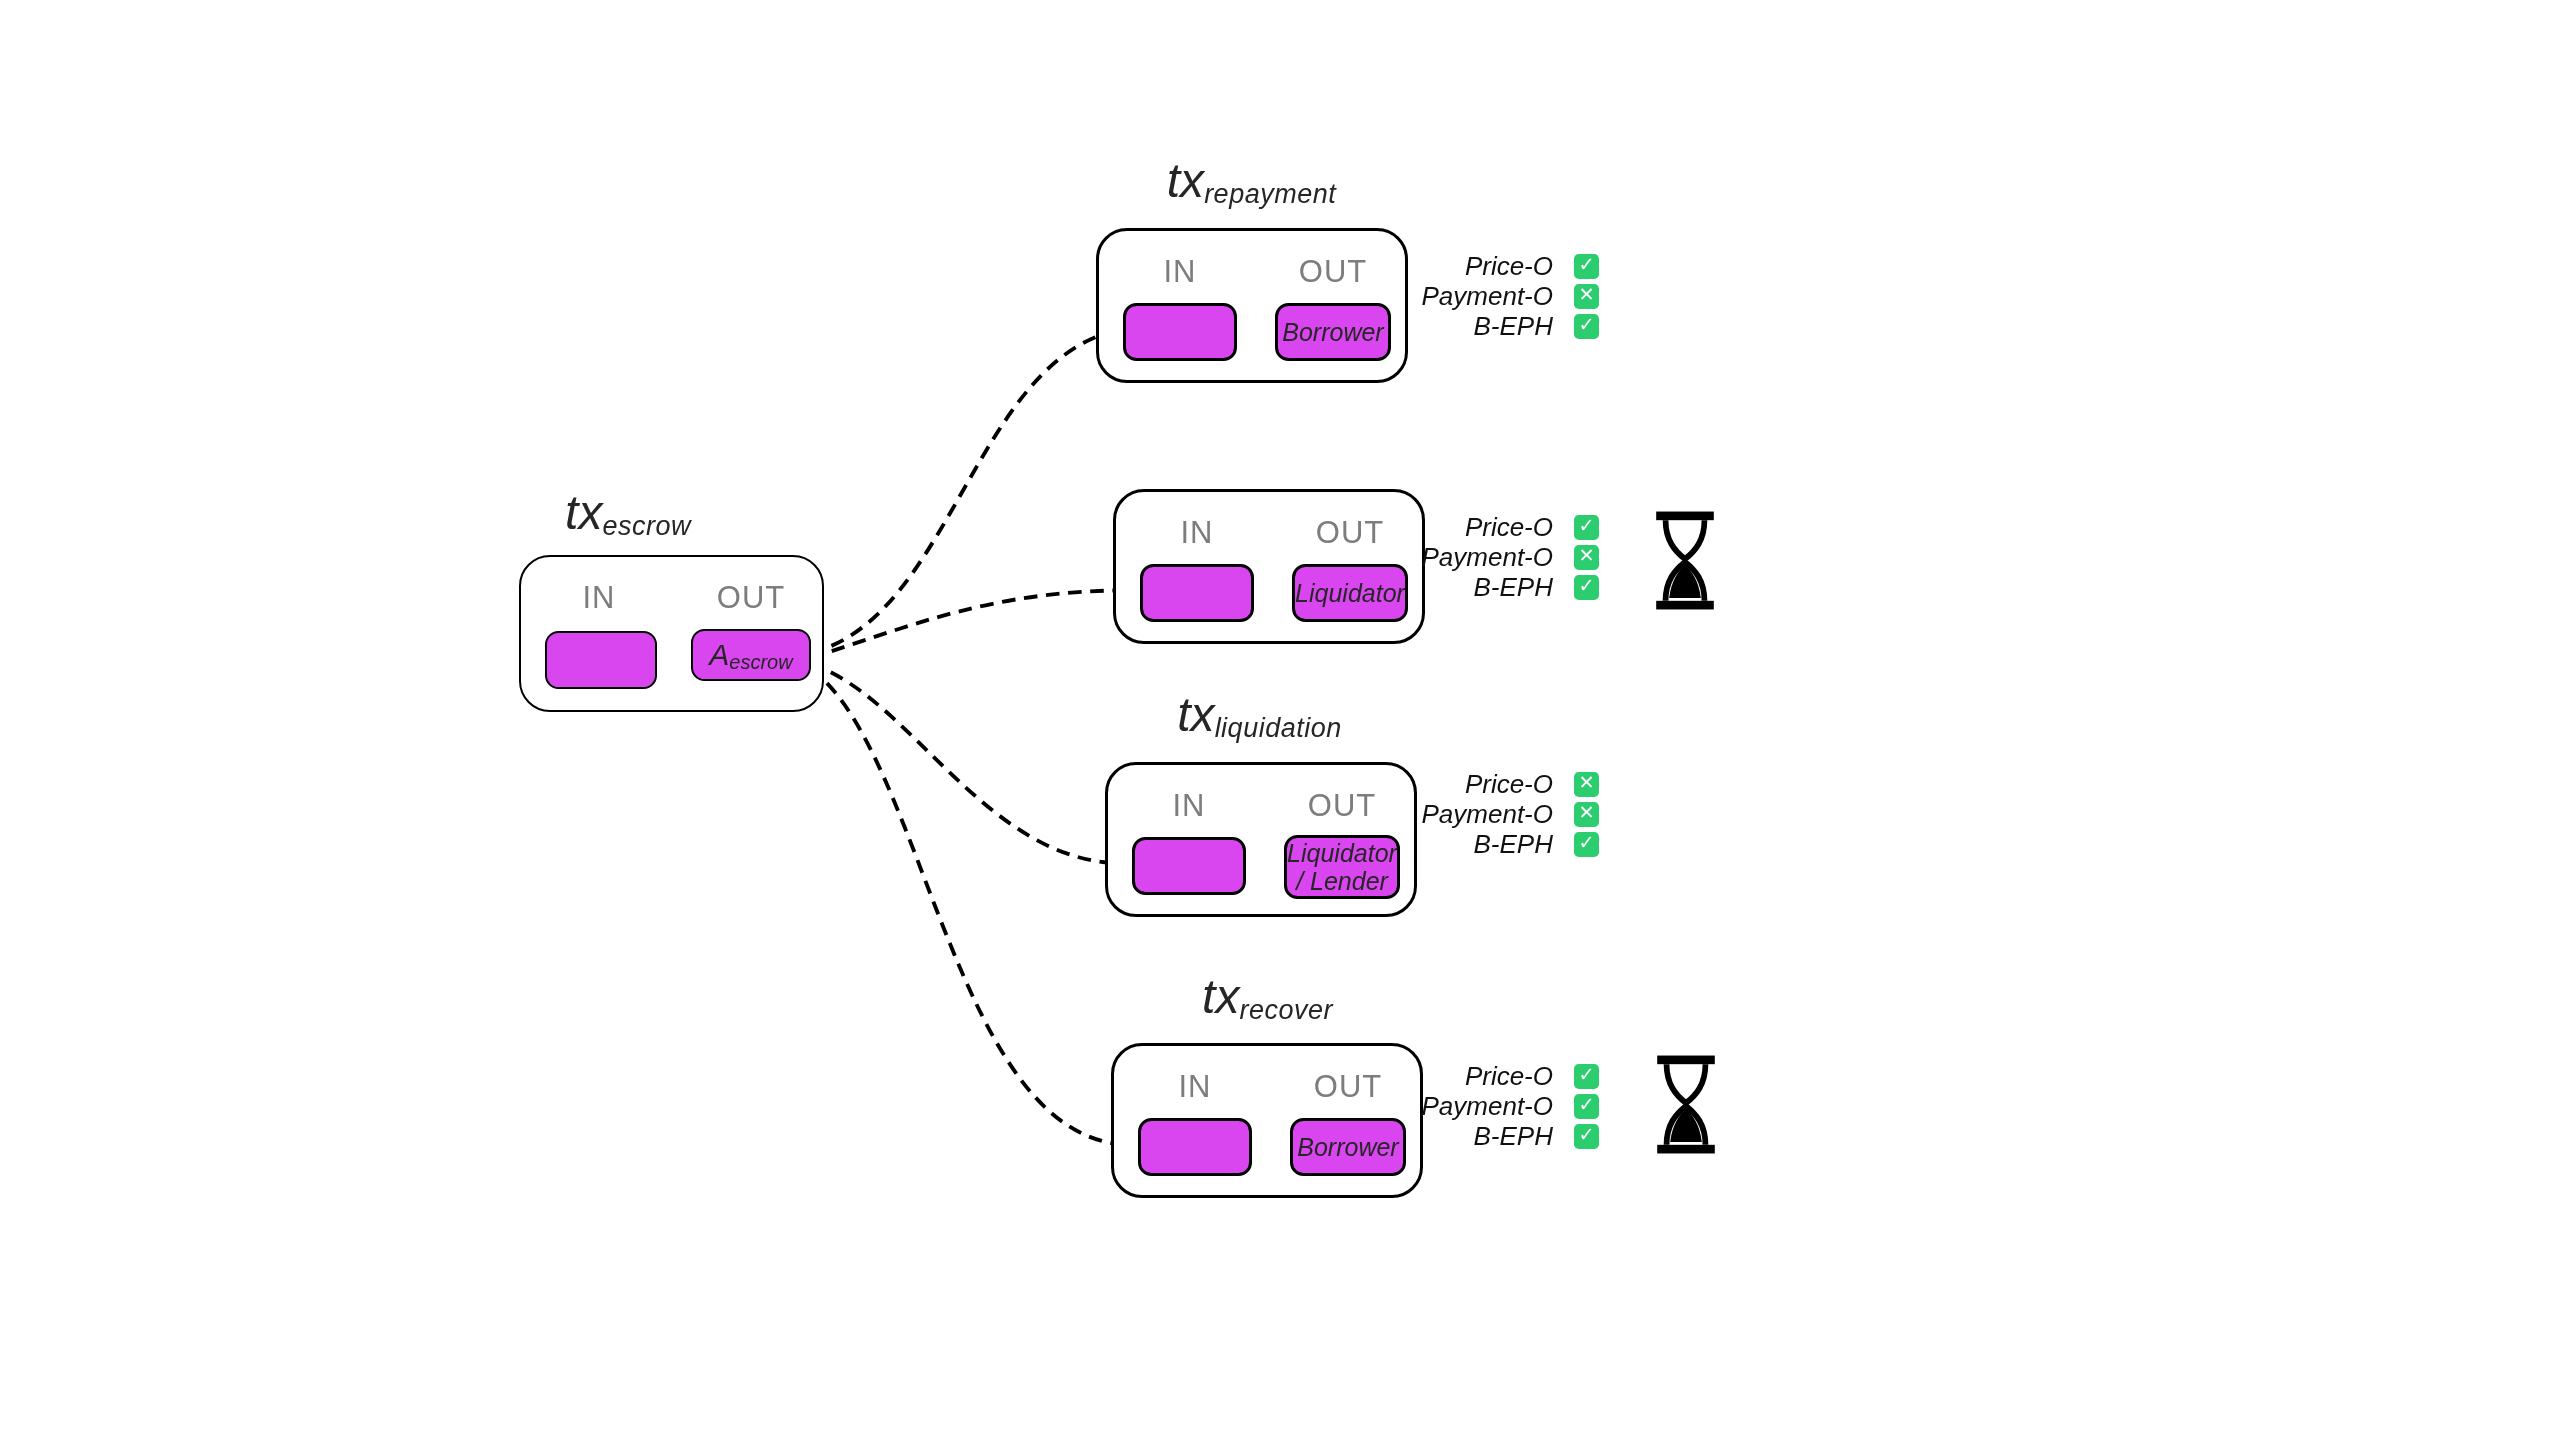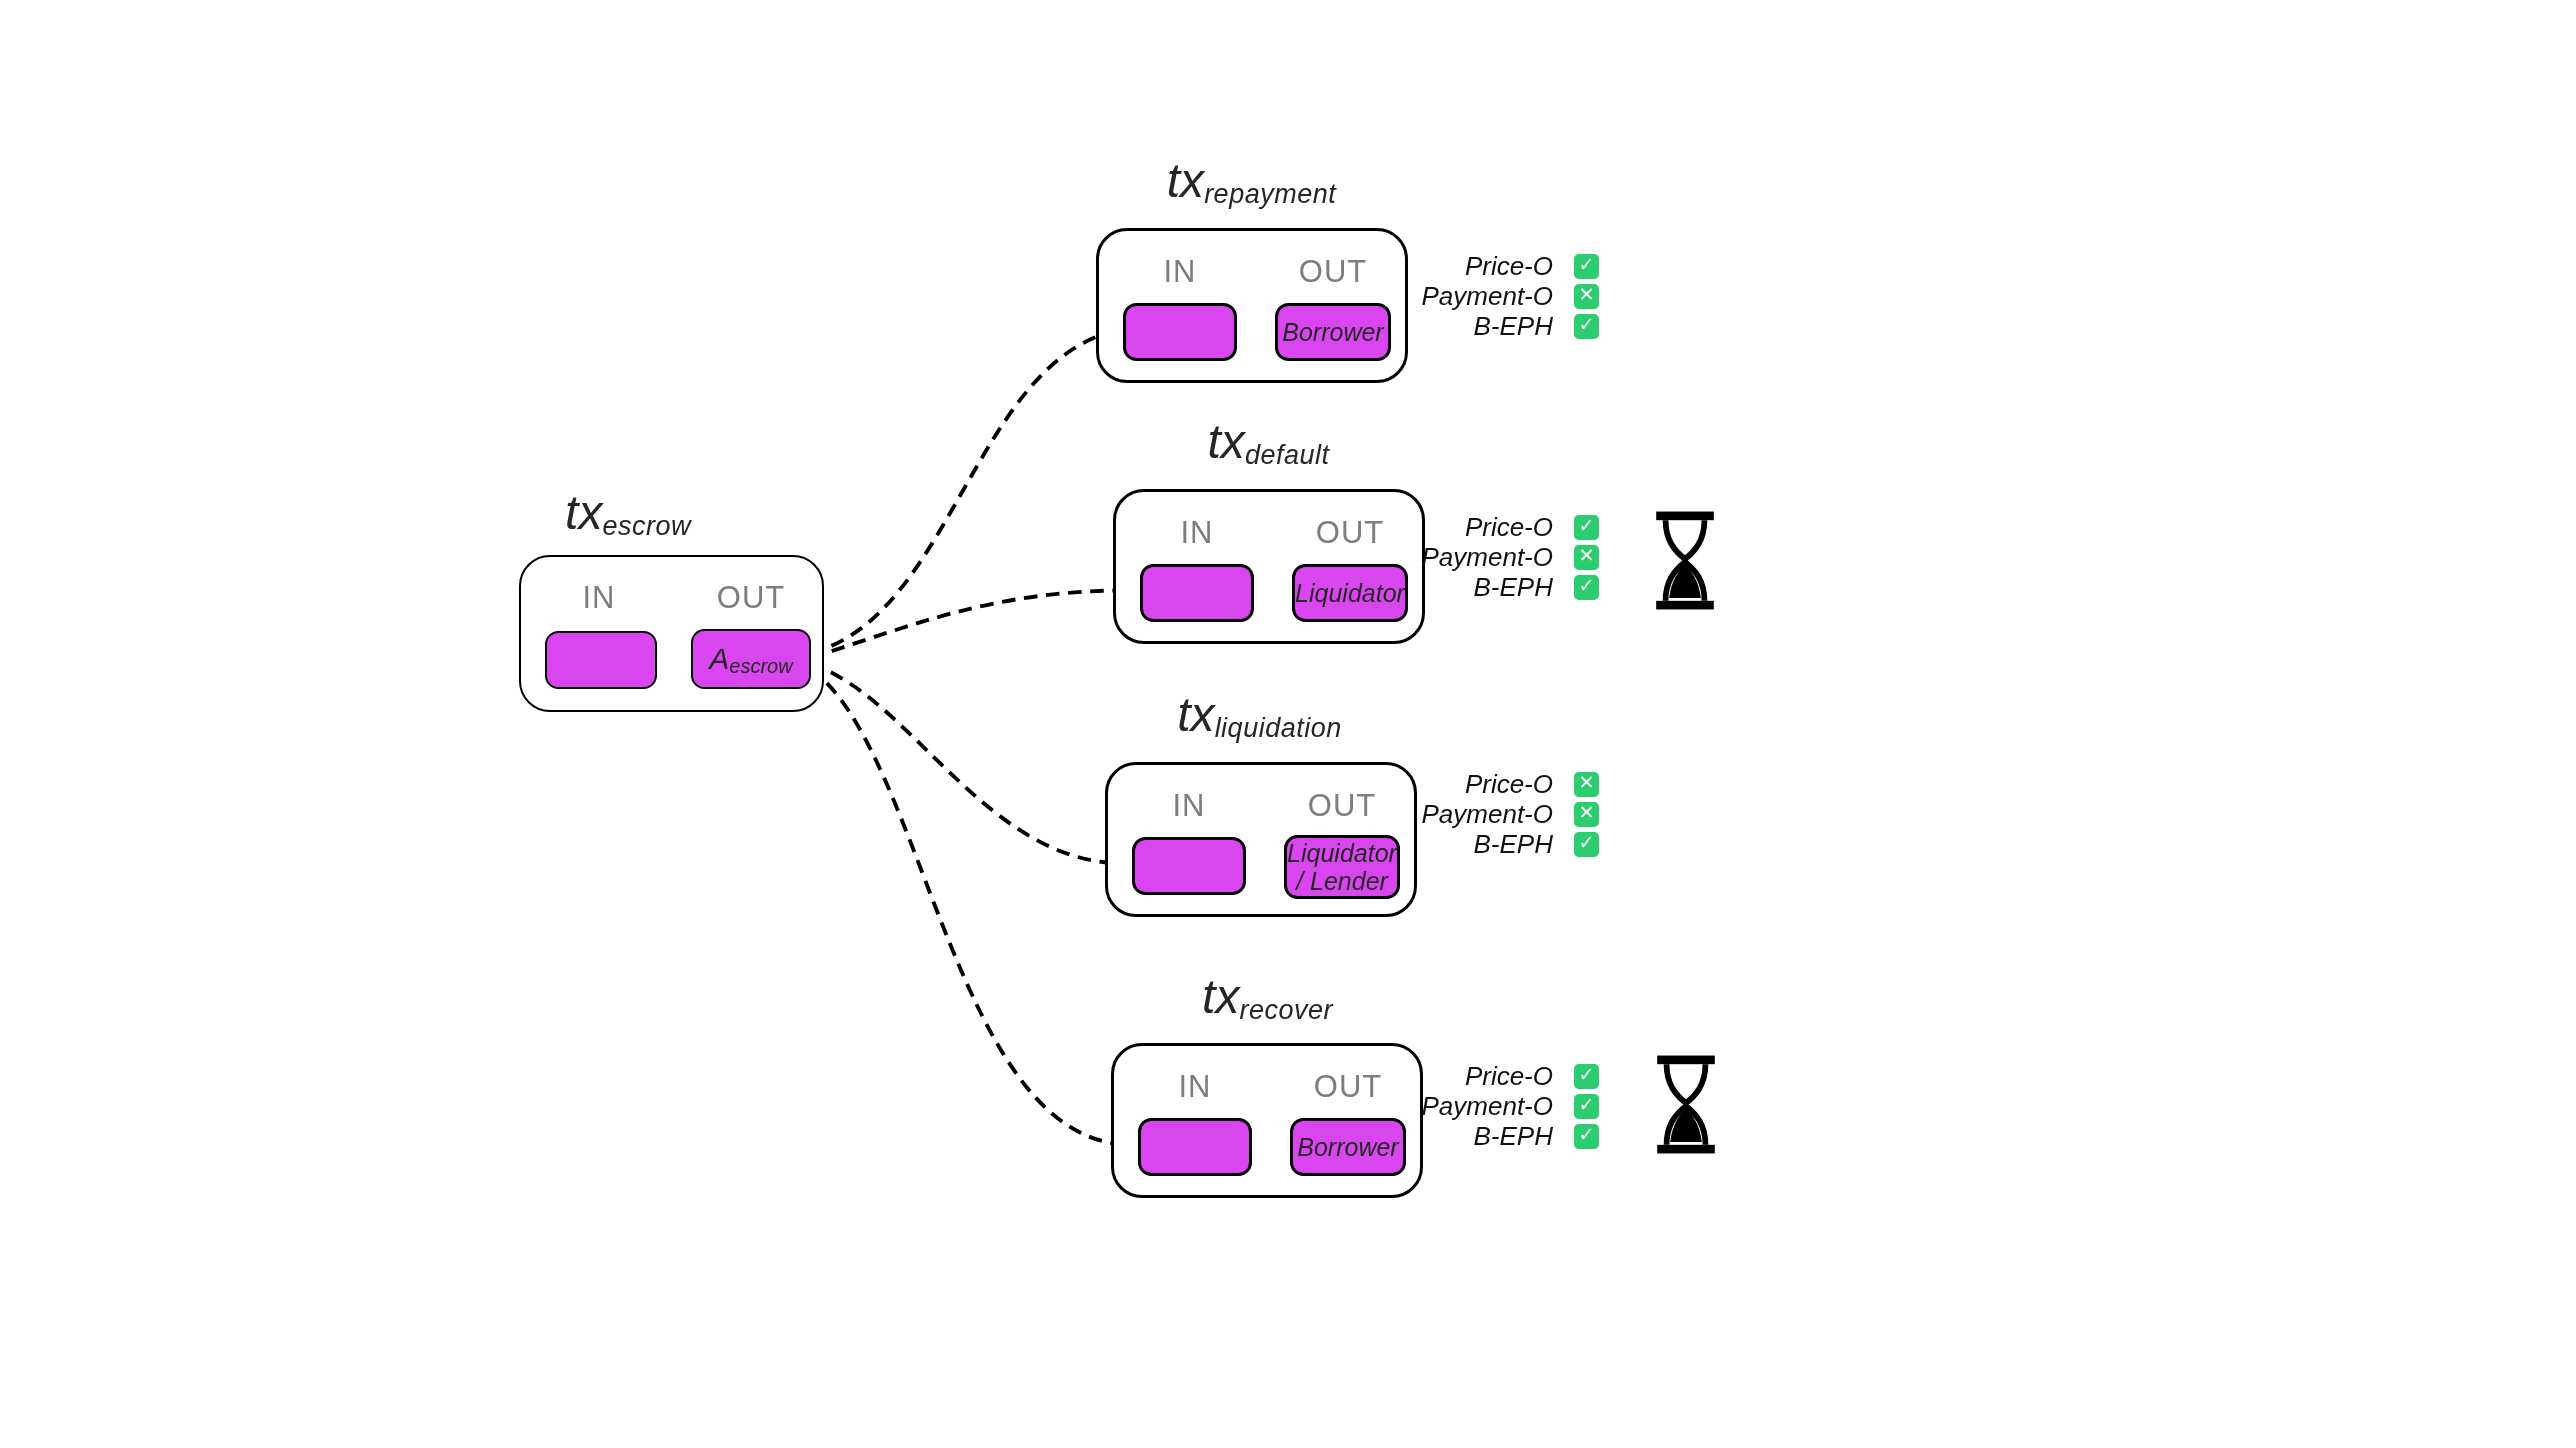--- a/index.html
+++ b/index.html
@@ -51,21 +51,21 @@
     <path d="M839,681 C945,648 1025,611 1173,611" fill="none" stroke="#000" stroke-width="4" stroke-dasharray="14 9" marker-end="url(#arrow)"></path>
     <path d="M839,687 C945,722 1020,894 1165,894" fill="none" stroke="#000" stroke-width="4" stroke-dasharray="14 9" marker-end="url(#arrow)"></path>
     <path d="M839,692 C958,778 988,1185 1171,1185" fill="none" stroke="#000" stroke-width="4" stroke-dasharray="14 9" marker-end="url(#arrow)"></path>
   </svg>
 
   <div class="title" style="left:483px;top:488px;width:290px"><span class="tx">tx</span><sub>escrow</sub></div>
   <div class="txbox escrow" style="left:519px;top:555px">
     <div class="io-label" style="left:21px;width:114px">IN</div>
     <div class="io-label" style="left:170px;width:120px">OUT</div>
     <div class="slot" style="left:24px;top:74px;width:112px;height:58px"></div>
-    <div class="slot" style="left:170px;top:72px;width:120px;height:60px">
+    <div class="slot" style="left:170px;top:72px;width:120px;height:52px">
       <span class="slot-var"><span>A</span><sub>escrow</sub></span>
     </div>
   </div>
 
   <div class="title" style="left:1068px;top:156px;width:367px"><span class="tx">tx</span><sub>repayment</sub></div>
   <div class="txbox" style="left:1096px;top:228px">
     <div class="io-label" style="left:24px;width:114px">IN</div>
     <div class="io-label" style="left:176px;width:116px">OUT</div>
     <div class="slot" style="left:24px;top:72px;width:114px;height:58px"></div>
     <div class="slot" style="left:176px;top:72px;width:116px;height:58px">
@@ -87,21 +87,20 @@
         </span>
     </div>
     <div class="cond-row">
       <span class="cond-label">B-EPH</span>
       <span class="badge" style="background: rgb(44, 205, 110);">
           <span class="mark">✓</span>
         </span>
     </div>
   </div>
 
-  <div class="title" style="left:1085px;top:417px;width:367px"><span class="tx">tx</span><sub>default</sub></div>
   <div class="txbox" style="left:1113px;top:489px">
     <div class="io-label" style="left:24px;width:114px">IN</div>
     <div class="io-label" style="left:176px;width:116px">OUT</div>
     <div class="slot" style="left:24px;top:72px;width:114px;height:58px"></div>
     <div class="slot" style="left:176px;top:72px;width:116px;height:58px">
       <span class="slot-line">Liquidator</span>
       <span class="slot-line"></span>
     </div>
   </div>
   <div class="conds" style="left:1280px;top:512px">

